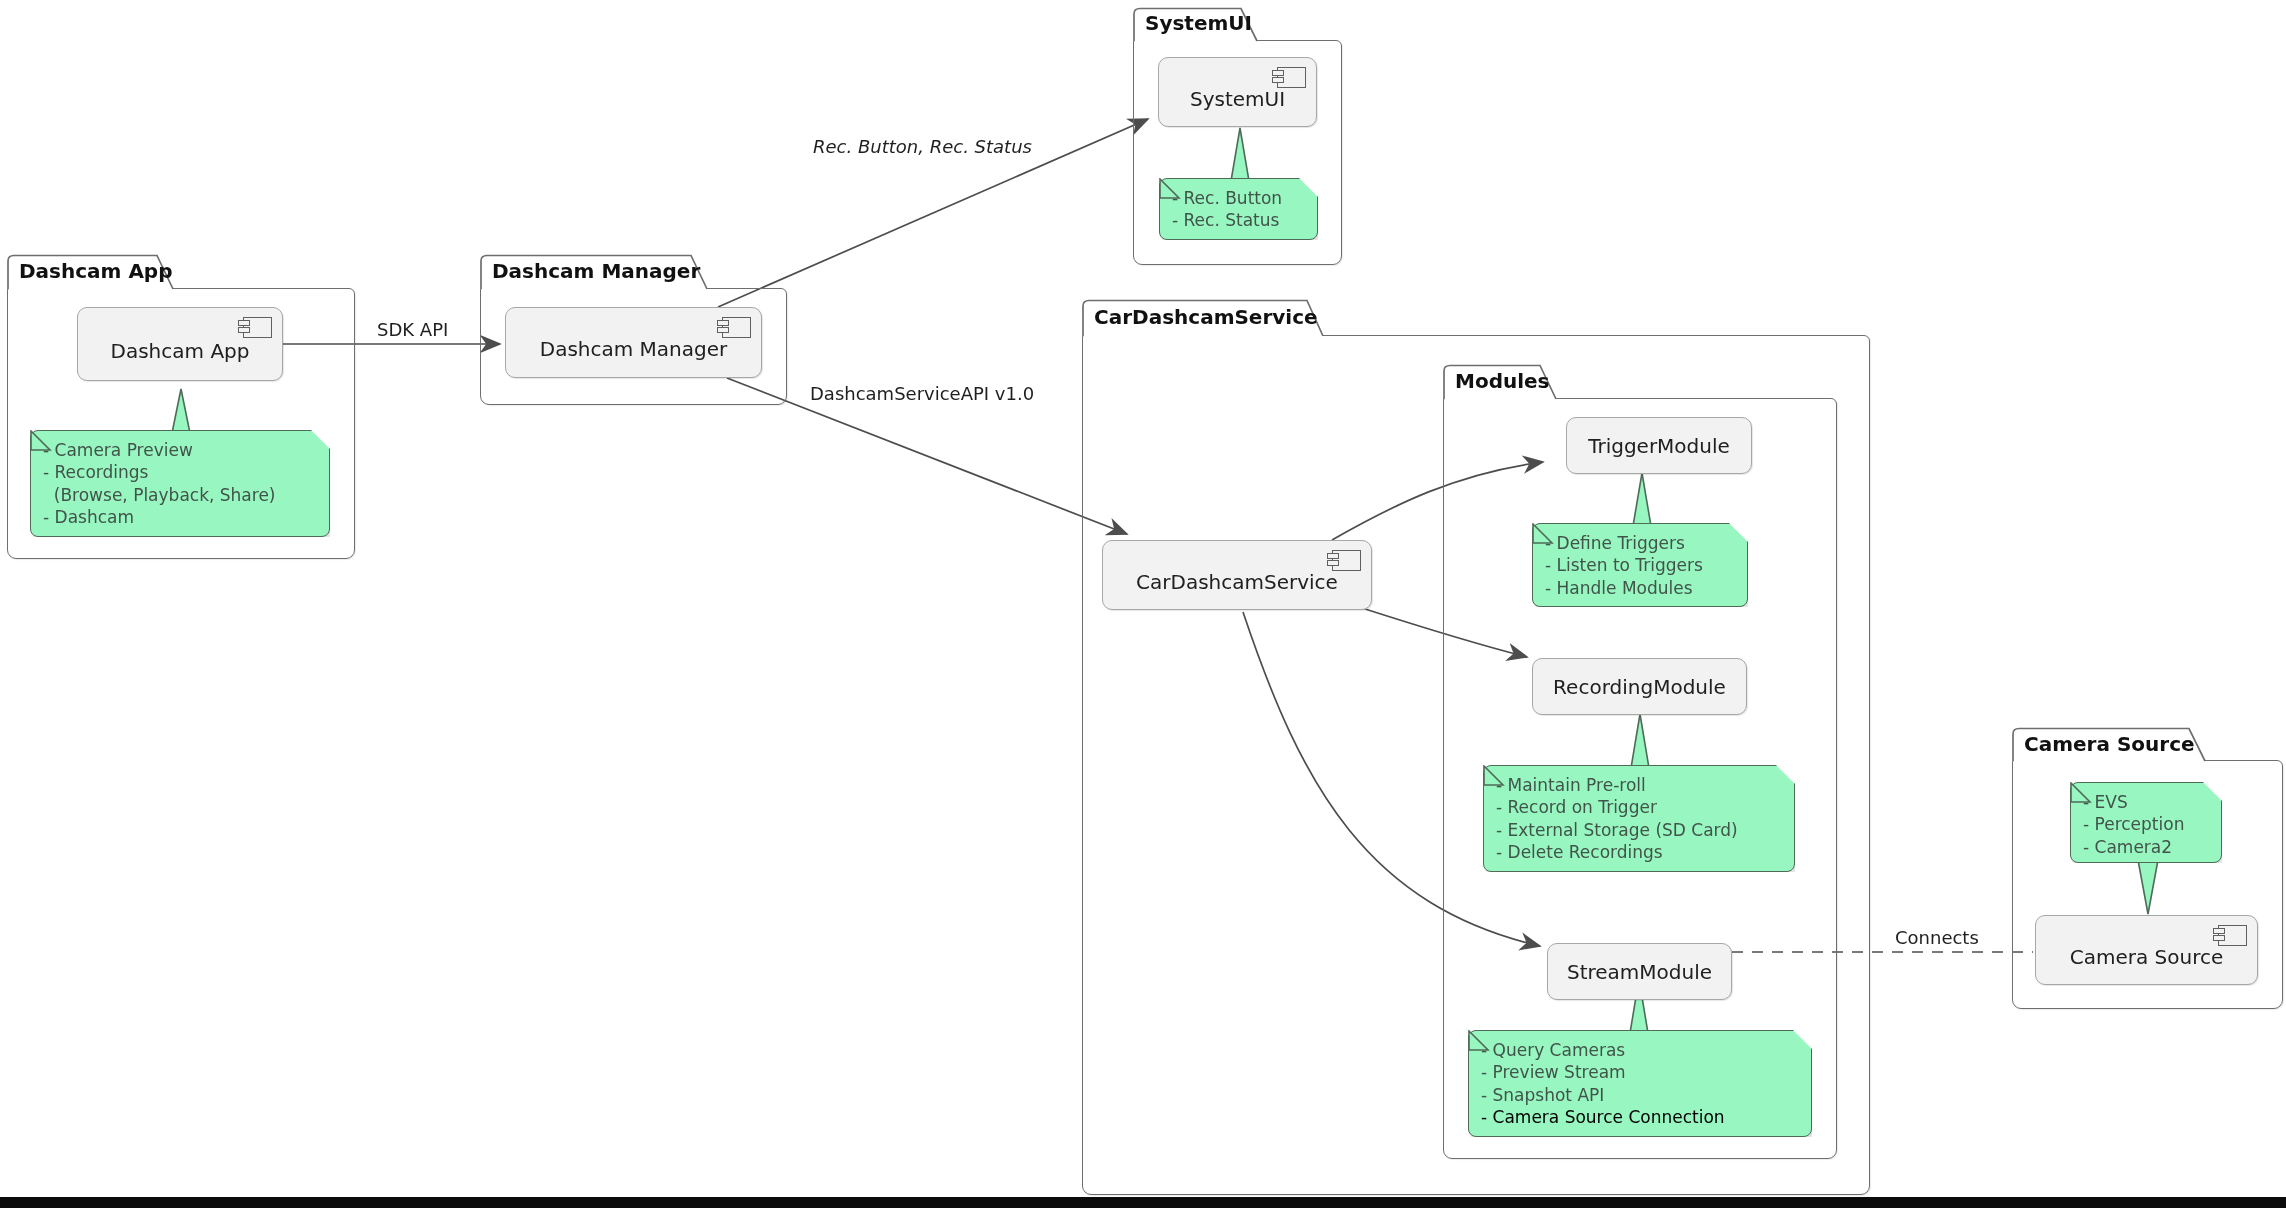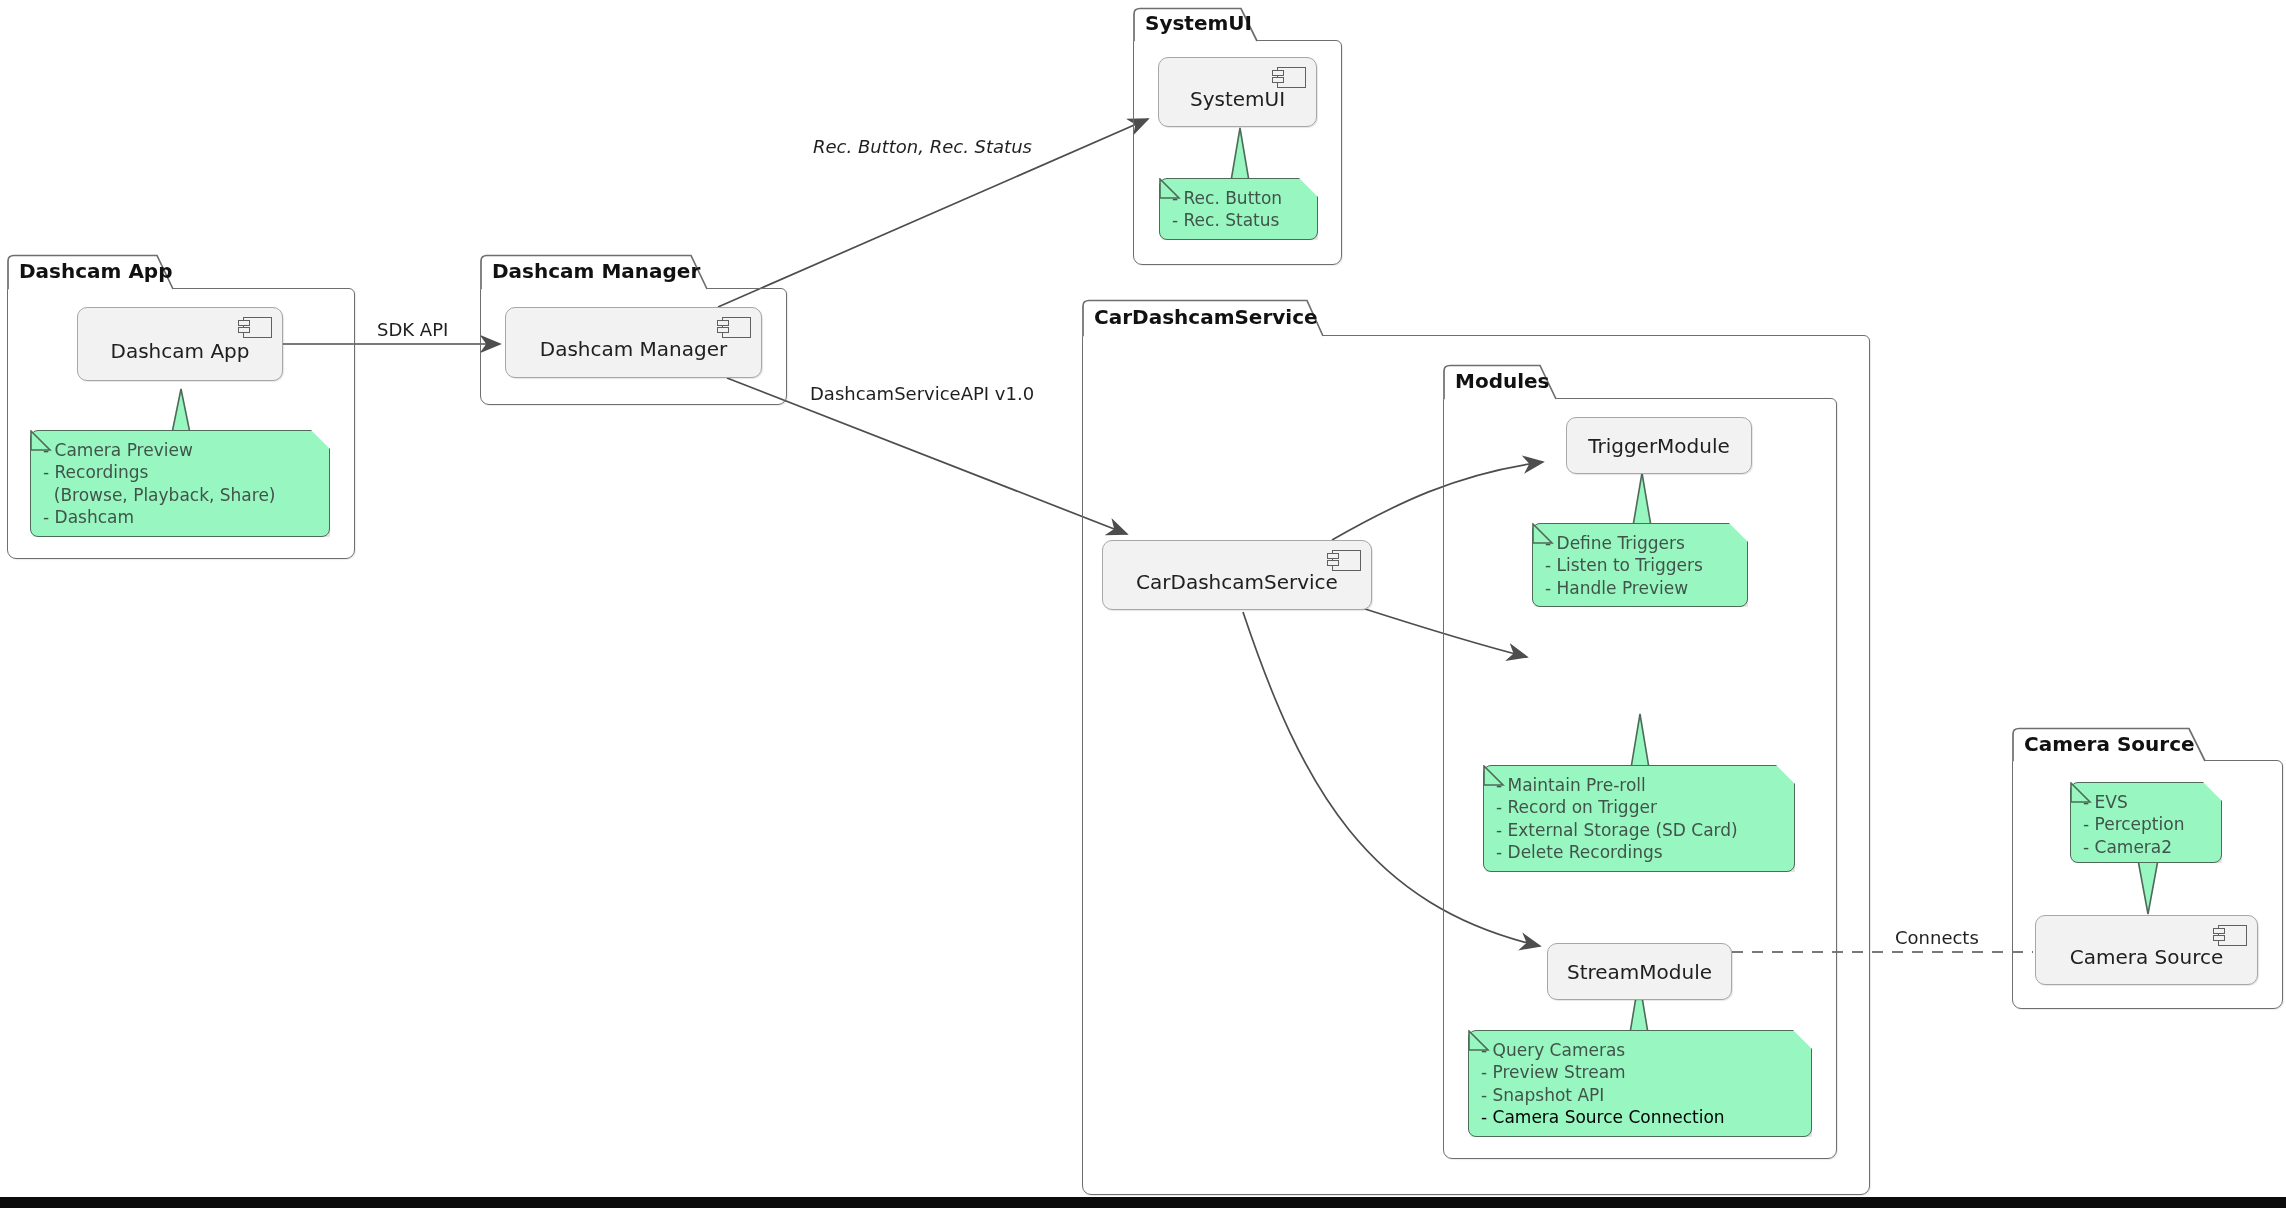--- a/index.html
+++ b/index.html
@@ -127,23 +127,26 @@
 
   <div class="comp" style="left:1566px;top:417px;width:184px;height:55px;">
     <span>TriggerModule</span>
   </div>
   <div class="note" style="left:1532px;top:523px;width:216px;height:84px;">
     <svg class="fold" width="20" height="20">
         <polygon points="0,0 19,19 0,19" style="fill:var(--note-fill,#98f6c1)" stroke="#4e6b58" stroke-width="1.6"></polygon>
       </svg>
     <div class="note-line">- Define Triggers</div>
     <div class="note-line">- Listen to Triggers</div>
-    <div class="note-line">- Handle Preview</div>
+    <div class="note-line">- Handle Modules</div>
   </div>
 
+  <div class="comp" style="left:1532px;top:658px;width:213px;height:55px;">
+    <span>RecordingModule</span>
+  </div>
   <div class="note" style="left:1483px;top:765px;width:312px;height:107px;">
     <svg class="fold" width="20" height="20">
         <polygon points="0,0 19,19 0,19" style="fill:var(--note-fill,#98f6c1)" stroke="#4e6b58" stroke-width="1.6"></polygon>
       </svg>
     <div class="note-line">- Maintain Pre-roll</div>
     <div class="note-line">- Record on Trigger</div>
     <div class="note-line">- External Storage (SD Card)</div>
     <div class="note-line">- Delete Recordings</div>
   </div>
 

